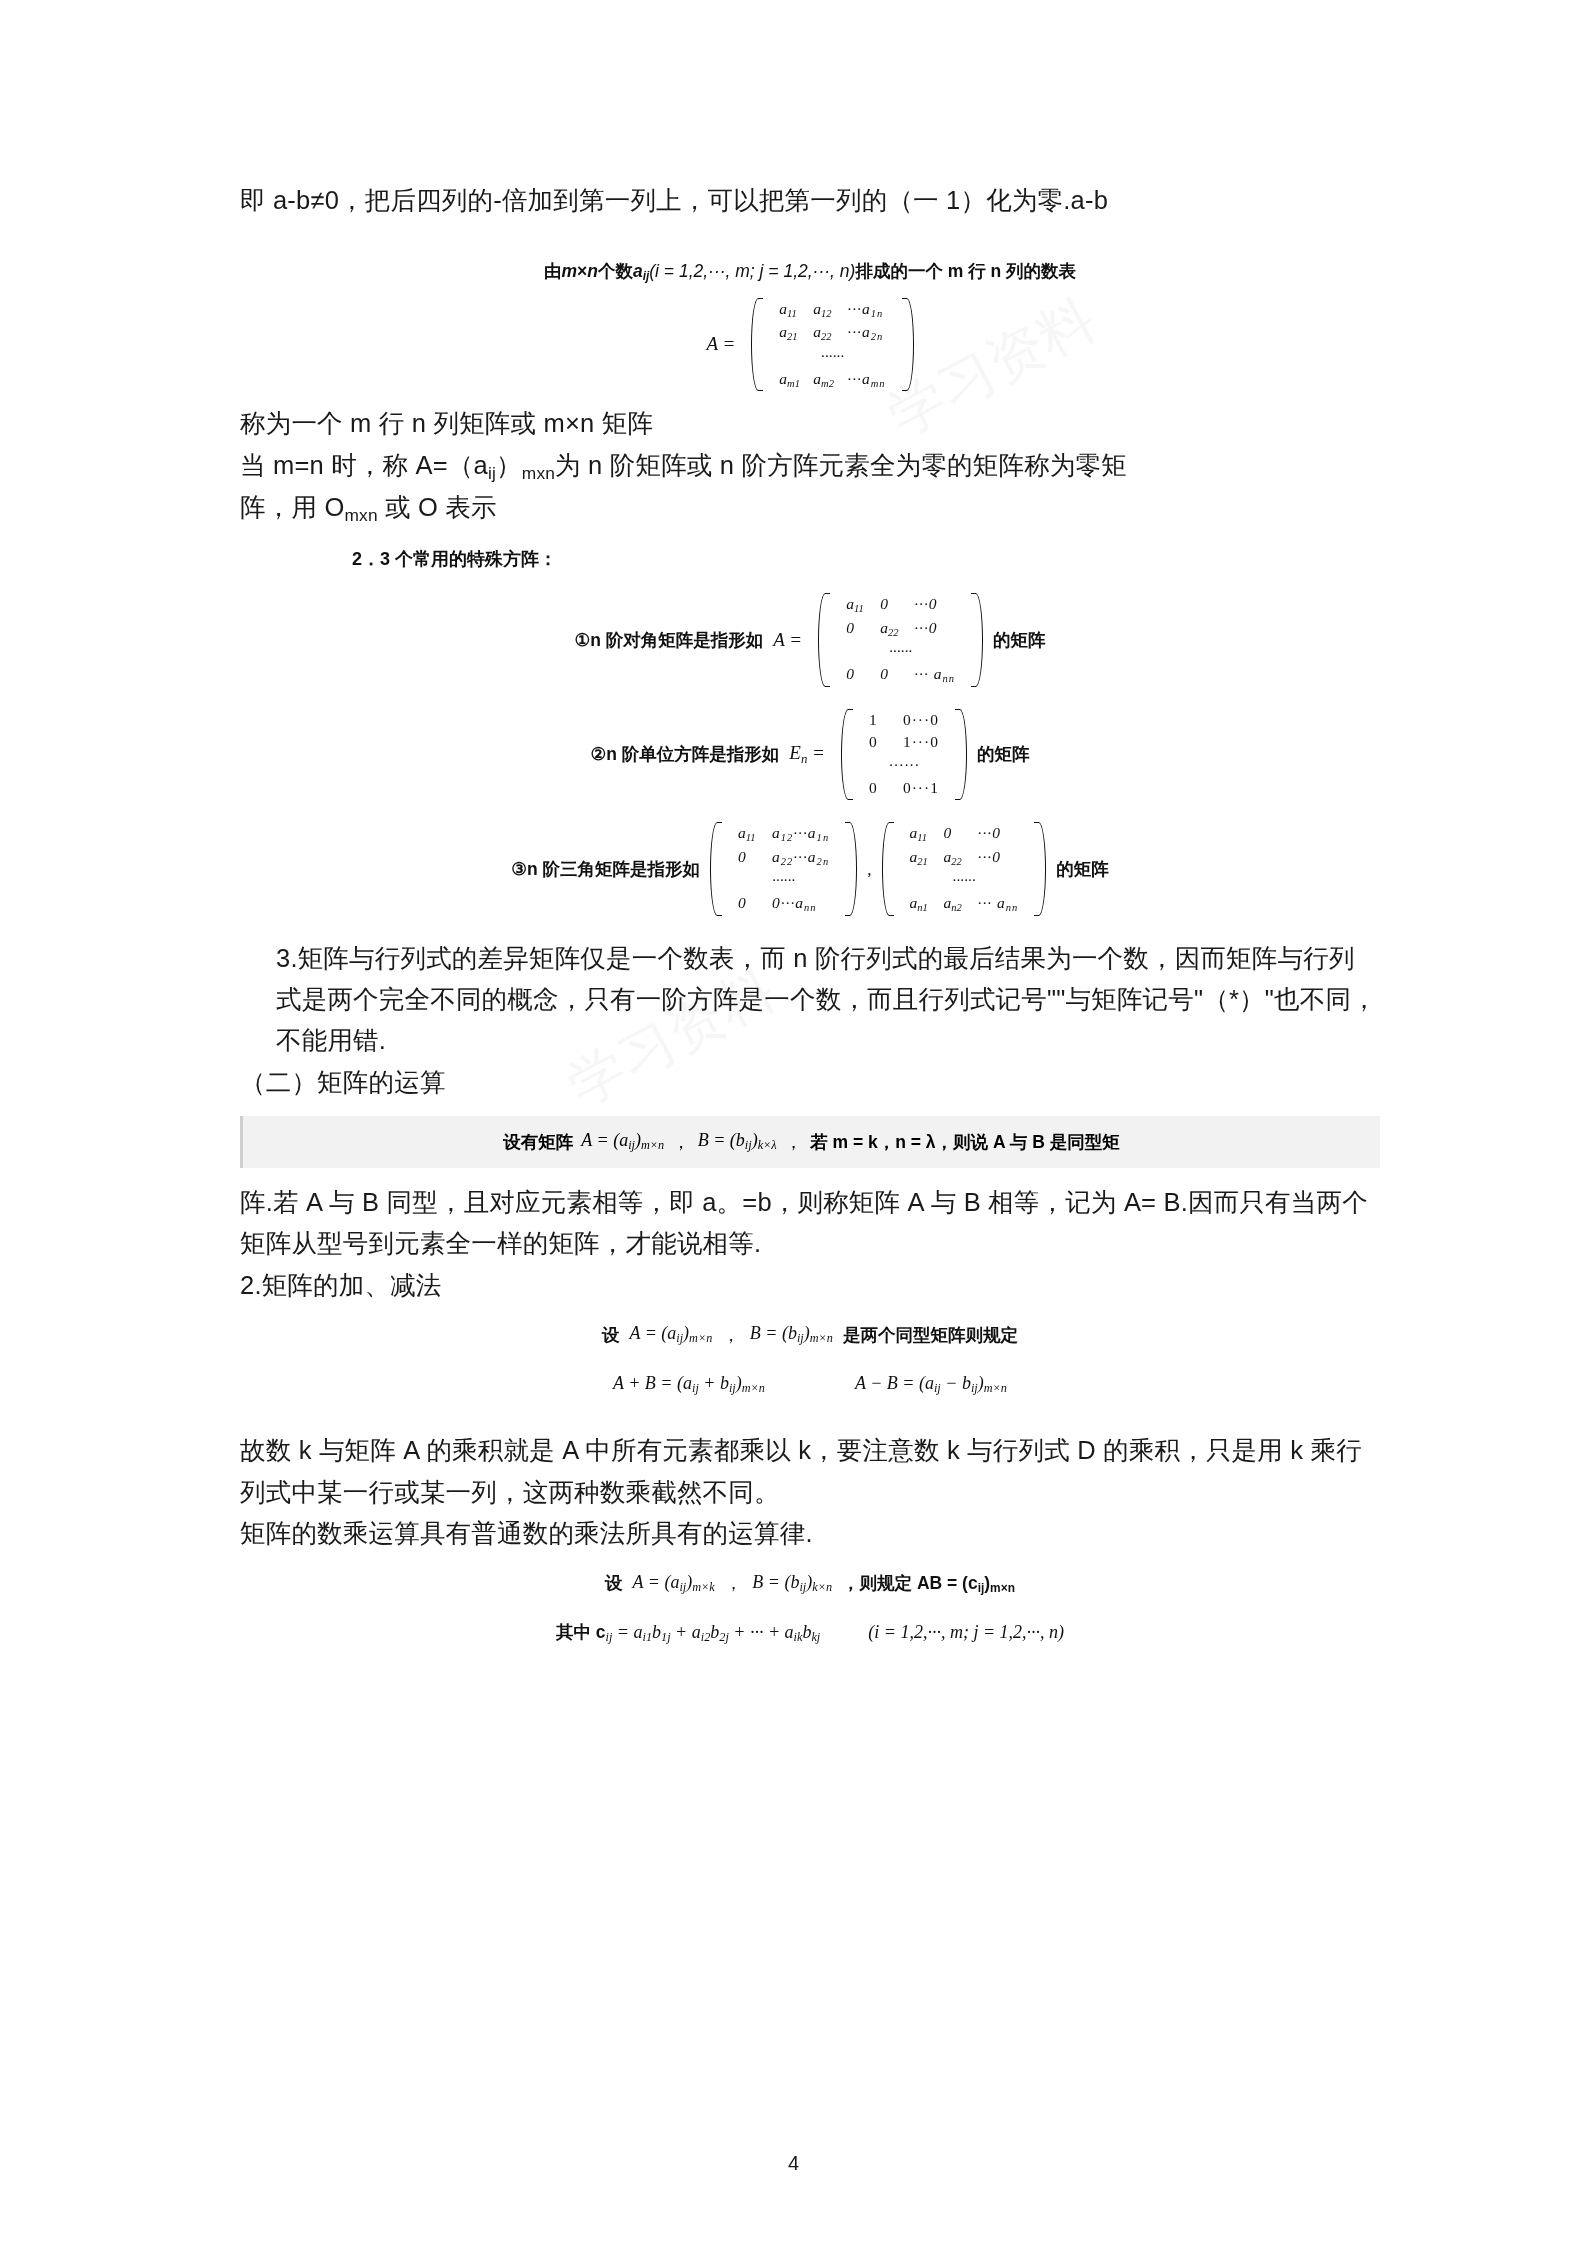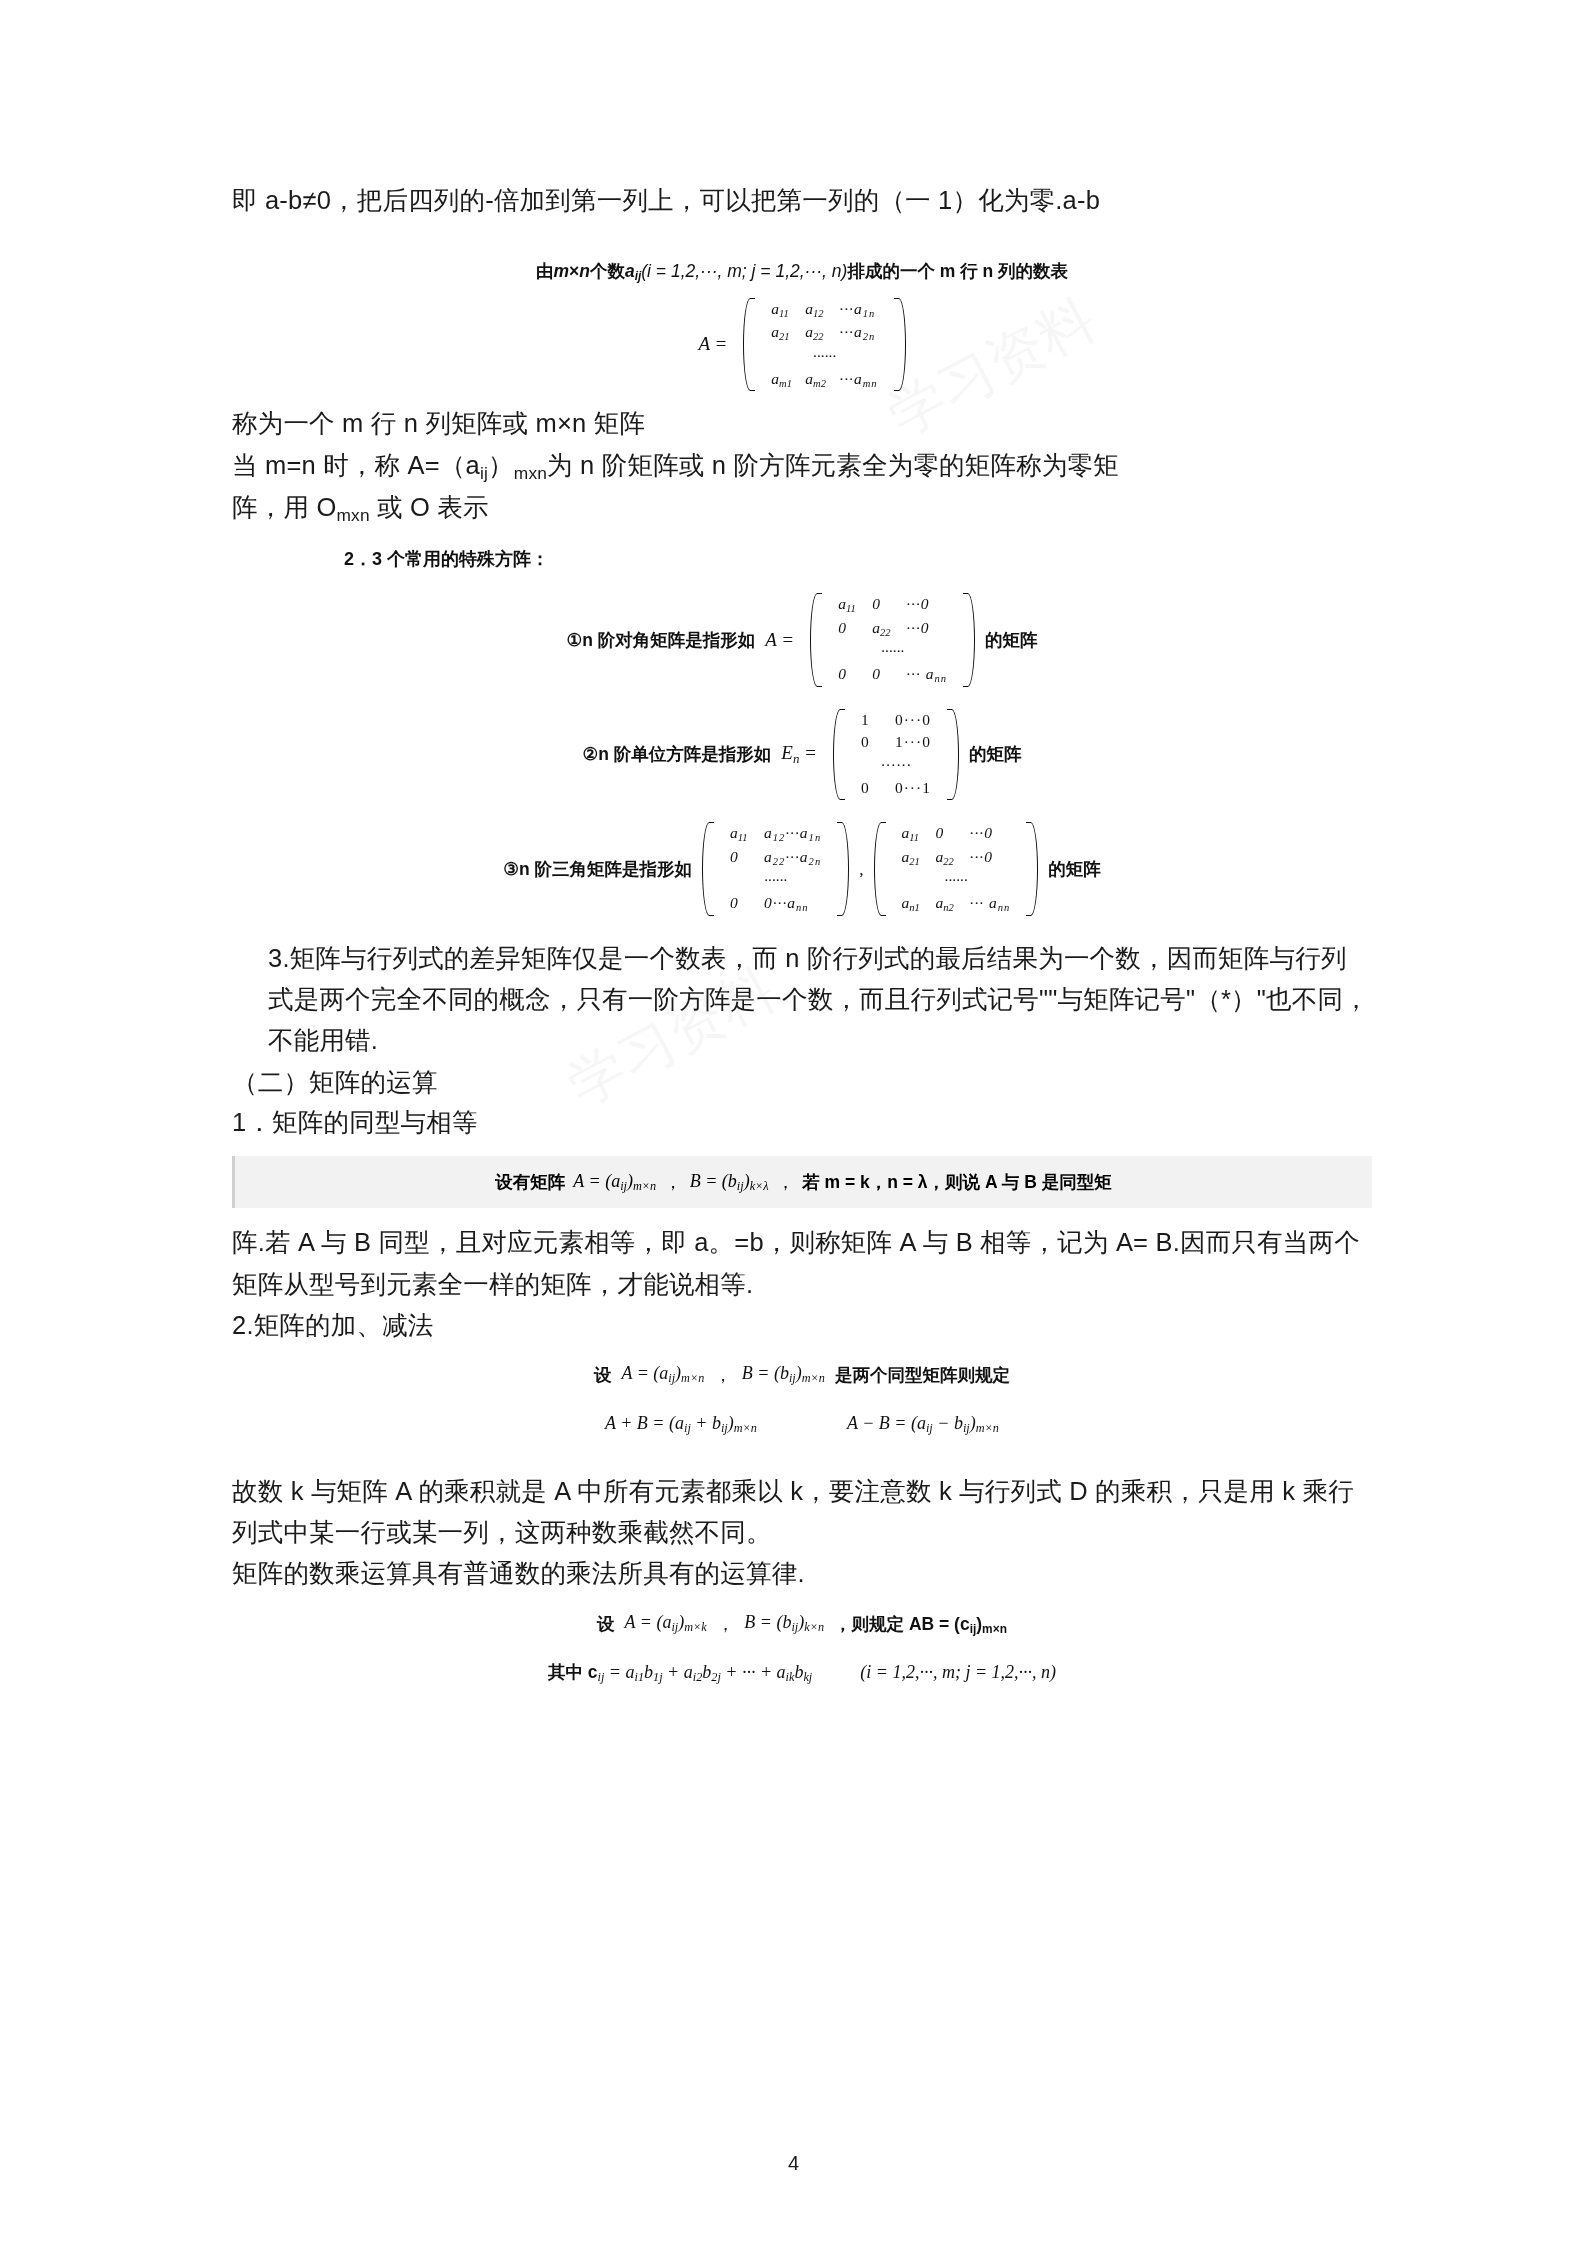--- a/index.html
+++ b/index.html
@@ -14,21 +14,21 @@
   .page {
     position: relative;
     width: 1587px;
     height: 2245px;
     background: #ffffff;
     margin: 0 auto;
     overflow: hidden;
   }
   .content {
     position: absolute;
-    left: 232px;
+    left: 240px;
     top: 180px;
     width: 1140px;
   }
   .para {
     font-size: 25.5px;
     line-height: 1.62;
     color: #1a1a1a;
     margin: 0;
     letter-spacing: 0.2px;
   }
@@ -224,21 +224,20 @@
             <span class="mrow" style="text-align:center; display:block;">······</span>
             <span class="mrow"><span class="cell">a<sub>n1</sub></span><span class="cell">a<sub>n2</sub></span><span class="cell dots">··· a<sub>nn</sub></span></span>
           </span>
         </span>
         <span class="fig-label">的矩阵</span>
       </div>
     </div>
 
     <p class="para" style="margin-top:14px;margin-left:36px;">3.矩阵与行列式的差异矩阵仅是一个数表，而  n  阶行列式的最后结果为一个数，因而矩阵与行列式是两个完全不同的概念，只有一阶方阵是一个数，而且行列式记号""与矩阵记号"（*）"也不同，不能用错.</p>
     <p class="para tight">（二）矩阵的运算</p>
-    <p class="para tight">1．矩阵的同型与相等</p>
 
     <div class="shadebox">
       <div class="fig-row">
         <span class="fig-label">设有矩阵</span>
         <span class="mathline ital"><span>A = (a</span><sub>ij</sub><span>)</span><sub>m×n</sub></span>
         <span class="fig-text">，</span>
         <span class="mathline ital"><span>B = (b</span><sub>ij</sub><span>)</span><sub>k×λ</sub></span>
         <span class="fig-text">，</span>
         <span class="fig-label">若 m = k，n = λ，则说 A 与 B 是同型矩</span>
       </div>

